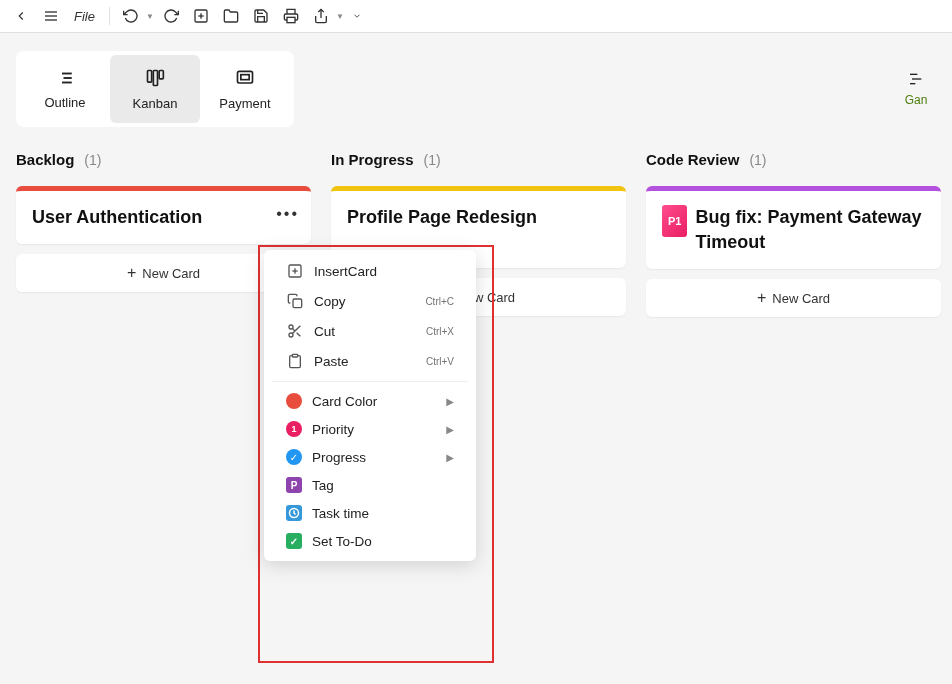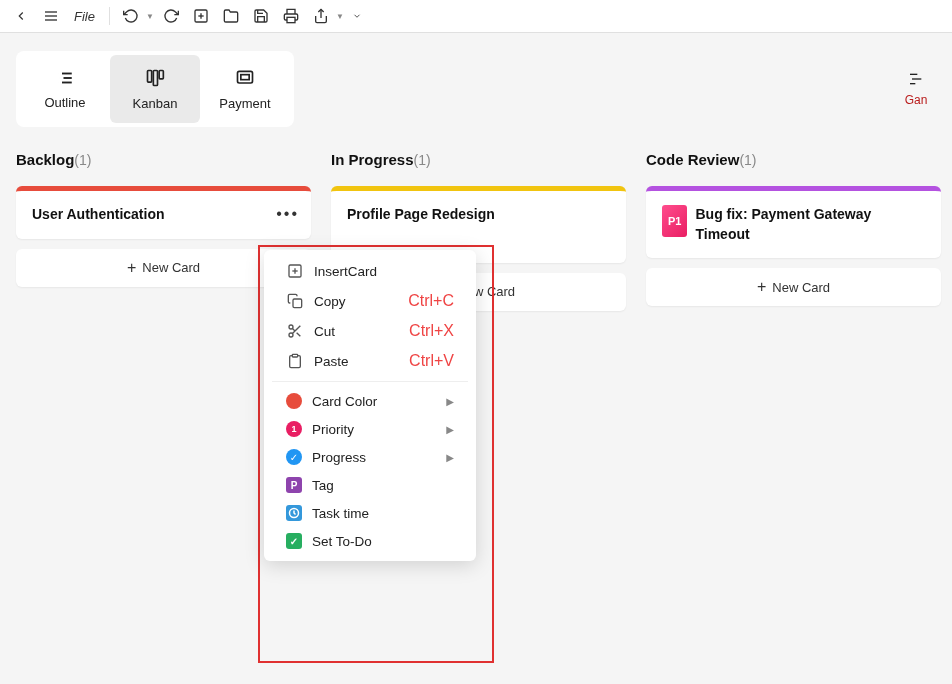--- a/index.html
+++ b/index.html
@@ -53,56 +53,57 @@
     .view-tab-label { font-size: 13px; color: #222; }
     .view-tab-icon { font-size: 20px; color: #222; }
     .right-tab {
       display: flex;
       flex-direction: column;
       align-items: center;
       justify-content: center;
       width: 40px;
       gap: 6px;
       font-size: 12px;
-      color: #b91c1c;
+      color: #4d7c0f;
       cursor: pointer;
     }
     
     .board {
       display: flex;
       padding: 24px 16px;
       gap: 20px;
     }
     .column {
       width: 295px;
       flex-shrink: 0;
     }
     .column-header {
       display: flex;
       align-items: center;
+      gap: 10px;
       margin-bottom: 18px;
     }
     .column-title { font-size: 15px; font-weight: 700; color: #111; }
     .column-count { font-size: 14px; color: #888; }
     .card {
       background: #fff;
       border-radius: 6px;
       padding: 14px 16px;
       margin-bottom: 10px;
       border-top: 5px solid;
       box-shadow: 0 1px 2px rgba(0,0,0,0.06);
       position: relative;
       display: flex;
       align-items: flex-start;
       gap: 8px;
     }
     .card-red { border-top-color: #e74c3c; }
     .card-yellow { border-top-color: #f1c40f; }
     .card-purple { border-top-color: #b452e0; }
-    .card-title { font-size: 14px; font-weight: 700; color: #111; line-height: 1.4; }
+    .card-title { font-size: 18px; font-weight: 700; color: #111; line-height: 1.4; }
     .card-more {
       position: absolute;
       right: 12px;
       top: 14px;
       cursor: pointer;
       font-size: 16px;
       letter-spacing: 2px;
       color: #333;
     }
     .priority-badge {
@@ -152,22 +153,22 @@
       color: #222;
       position: relative;
     }
     .menu-icon {
       width: 18px; height: 18px;
       display: flex; align-items: center; justify-content: center;
       flex-shrink: 0;
     }
     .menu-shortcut {
       margin-left: auto;
-      font-size: 16px;
-      color: #ef4444;
+      font-size: 10px;
+      color: #737373;
     }
     .menu-divider { height: 1px; background: #eee; margin: 5px 0; }
     .menu-chevron {
       margin-left: auto;
       color: #888;
       font-size: 10px;
     }
     .highlight-box {
       position: absolute;
       left: 258px;

